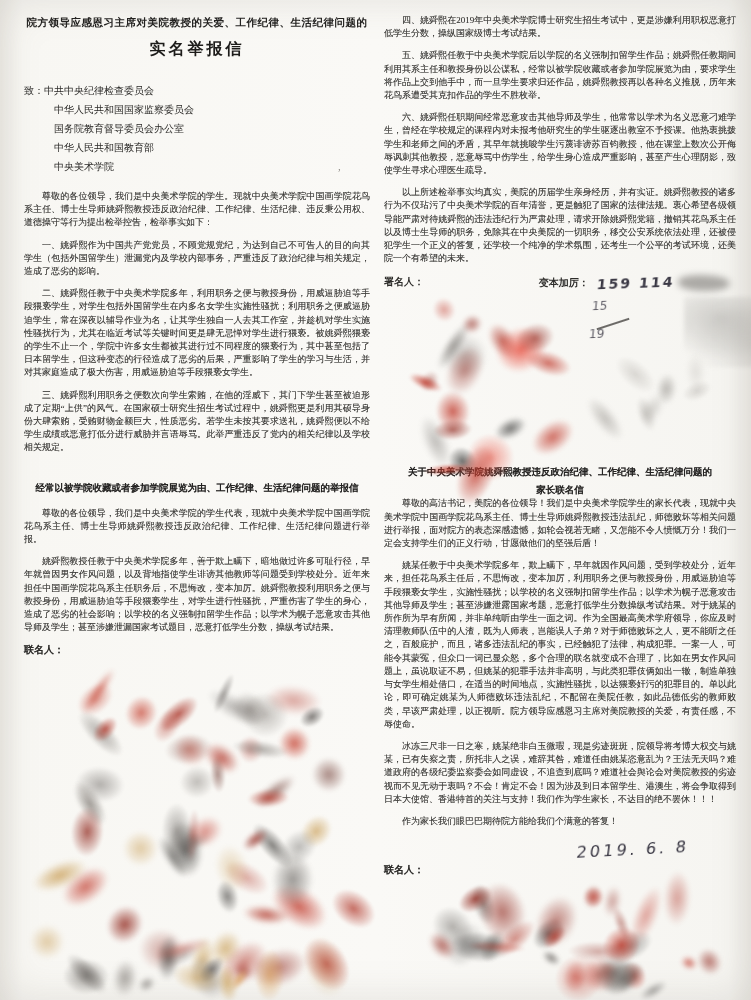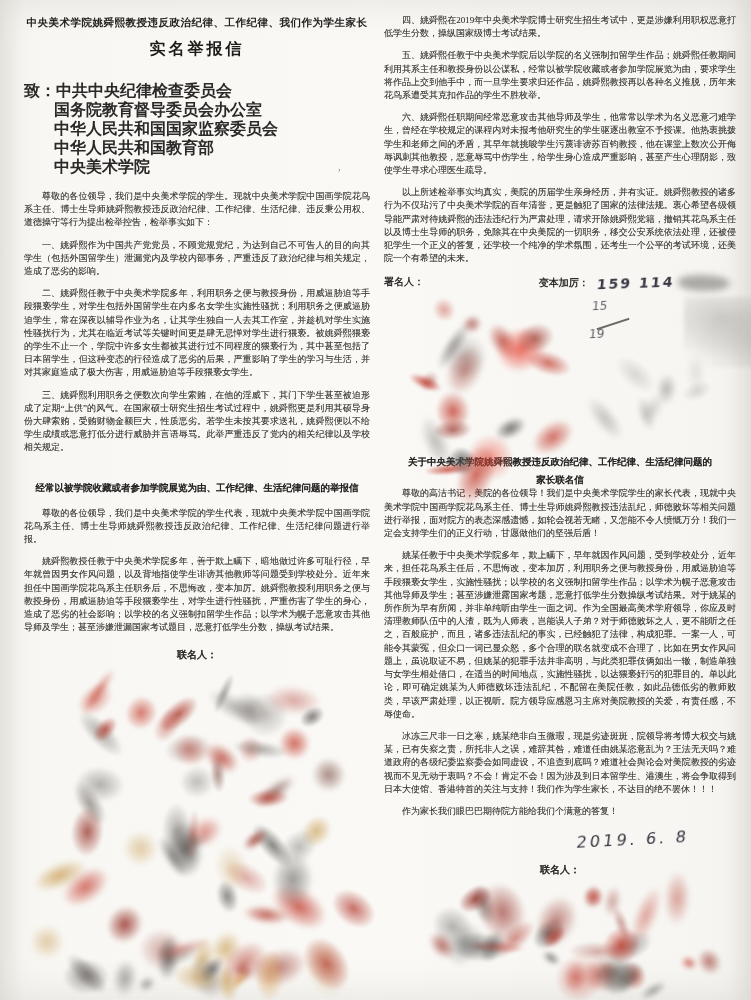--- a/index.html
+++ b/index.html
@@ -18,42 +18,41 @@
   .col-right{left:384px;top:14px;width:352px;}
 
   .doc-header{
     text-align:center;font-weight:bold;color:#232220;
     font-size:10.5px;line-height:14px;letter-spacing:.5px;
   }
   .doc-title{
     text-align:center;font-weight:bold;color:#1d1c1a;
     font-size:16px;line-height:20px;letter-spacing:3px;margin-top:9px;
   }
-  .recipients{margin-top:22px;font-weight:bold;font-size:16px;line-height:19px;color:#2a2927;}
+  .recipients{margin-top:22px;font-weight:normal;font-size:10px;line-height:19px;color:#2a2927;}
   .recipients .r-line{white-space:nowrap;}
   .recipients .r-indent{padding-left:30px;}
 
   .para{
     font-size:9px;line-height:13.2px;margin:0 0 9px 0;
     text-align:justify;text-indent:2em;word-break:break-all;
     color:#3d3c3a;text-shadow:0 0 .6px rgba(60,58,55,.55);
   }
   .body-block{margin-top:14px;}
   .sec-title{
     text-align:center;font-weight:bold;color:#242322;
     font-size:9.5px;line-height:14px;margin:26px 0 12px 0;
     text-shadow:0 0 .5px rgba(40,38,35,.5);
   }
-  .sec-title-2l{margin:0 0 0 0;}
+  .sec-title-2l{margin:10px 0 0 0;}
   .sec-title-sub{margin:4px 0 0 0;}
 
   .signer-label{
-    font-weight:bold;font-size:10px;color:#2d2c2a;margin-top:14px;
+    font-weight:bold;font-size:10px;color:#2d2c2a;margin-top:4px;
     text-shadow:0 0 .5px rgba(40,38,35,.5);
-    text-align:center;
   }
   .sig-row{
     display:flex;justify-content:space-between;align-items:flex-start;
     margin-top:10px;font-weight:bold;font-size:10px;color:#2d2c2a;
   }
   .phone-wrap{display:flex;align-items:center;margin-right:6px;}
   .hand{
     font-family:"DejaVu Sans",sans-serif;color:#3a3844;
     transform:skewX(-8deg) rotate(-2deg);display:inline-block;
     filter:blur(.3px);
@@ -85,27 +84,27 @@
   .blob{position:absolute;}
 
   .comma-artifact{position:absolute;left:338px;top:160px;font-size:11px;color:#8b8883;}
 </style>
 </head>
 <body>
 
 <div class="page">
 
   <div class="col col-left">
-    <div class="doc-header">中央美术学院姚舜熙教授违反政治纪律、工作纪律、我们作为学生家长</div>
+    <div class="doc-header">院方领导应感恩习主席对美院教授的关爱、工作纪律、生活纪律问题的</div>
     <div class="doc-title">实名举报信</div>
 
     <div class="recipients">
       <div class="r-line"><span>致：</span><span>中共中央纪律检查委员会</span></div>
+      <div class="r-line r-indent">中华人民共和国国家监察委员会</div>
       <div class="r-line r-indent">国务院教育督导委员会办公室</div>
-      <div class="r-line r-indent">中华人民共和国国家监察委员会</div>
       <div class="r-line r-indent">中华人民共和国教育部</div>
       <div class="r-line r-indent">中央美术学院</div>
     </div>
 
     <div class="body-block">
       <p class="para">尊敬的各位领导，我们是中央美术学院的学生。现就中央美术学院中国画学院花鸟系主任、博士生导师姚舜熙教授违反政治纪律、工作纪律、生活纪律、违反秉公用权、道德操守等行为提出检举控告，检举事实如下：</p>
       <p class="para">一、姚舜熙作为中国共产党党员，不顾党规党纪，为达到自己不可告人的目的向其学生（包括外国留学生）泄漏党内及学校内部事务，严重违反了政治纪律与相关规定，造成了恶劣的影响。</p>
       <p class="para">二、姚舜熙任教于中央美术学院多年，利用职务之便与教授身份，用威逼胁迫等手段猥亵学生，对学生包括外国留学生在内多名女学生实施性骚扰；利用职务之便威逼胁迫学生，常在深夜以辅导作业为名，让其学生独自一人去其工作室，并趁机对学生实施性骚扰行为，尤其在临近考试等关键时间更是肆无忌惮对学生进行猥亵。被姚舜熙猥亵的学生不止一个，学院中许多女生都被其进行过不同程度的猥亵行为，其中甚至包括了日本留学生，但这种变态的行径造成了恶劣的后果，严重影响了学生的学习与生活，并对其家庭造成了极大伤害，用威逼胁迫等手段猥亵女学生。</p>
       <p class="para">三、姚舜熙利用职务之便数次向学生索贿，在他的淫威下，其门下学生甚至被迫形成了定期“上供”的风气。在国家硕士研究生招生考试过程中，姚舜熙更是利用其硕导身份大肆索贿，受贿财物金额巨大，性质恶劣。若学生未按其要求送礼，姚舜熙便以不给学生成绩或恶意打低分进行威胁并言语辱骂。此举严重违反了党内的相关纪律以及学校相关规定。</p>
     </div>

